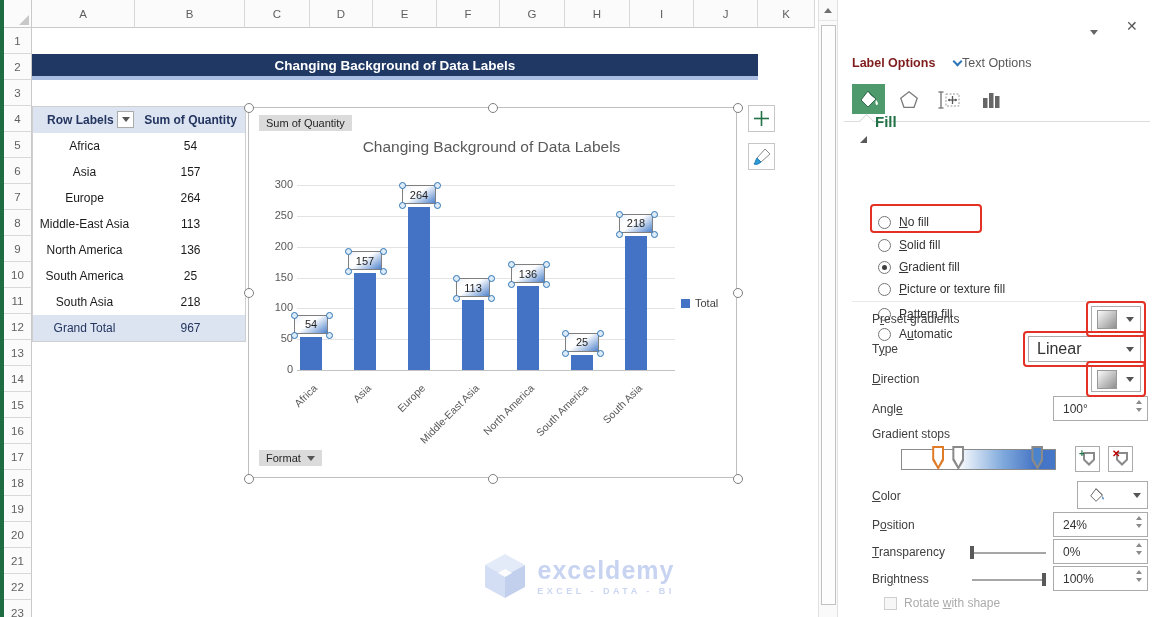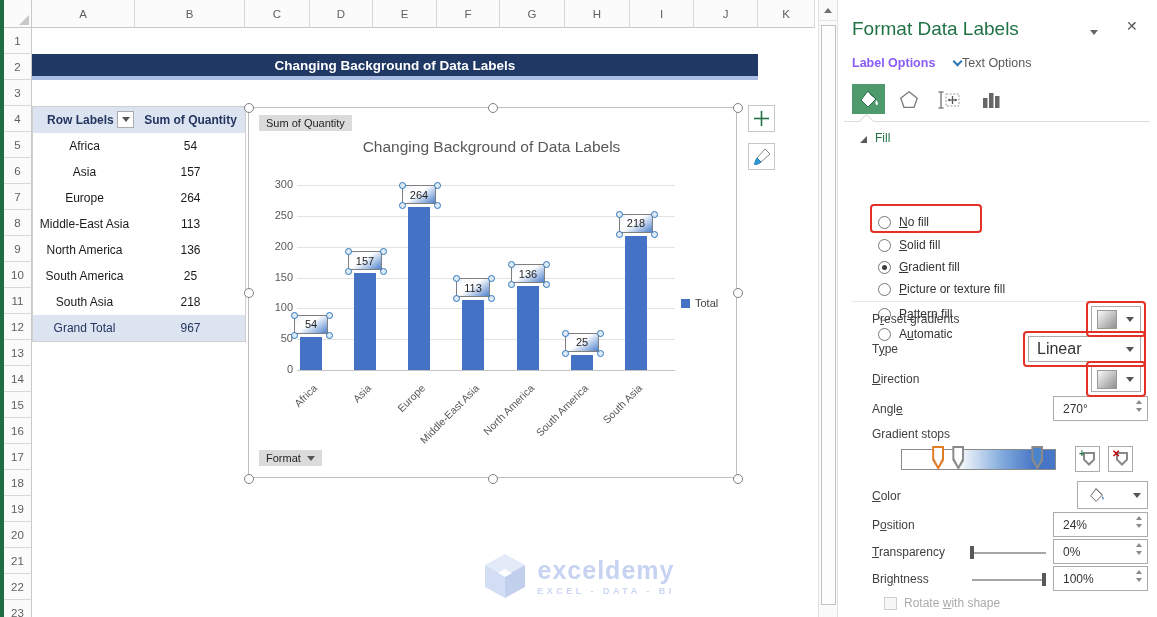--- a/index.html
+++ b/index.html
@@ -62,29 +62,29 @@
   .vscroll { position:absolute; left:818px; top:0; width:20px; height:617px; background:#FAFAFA; border-left:1px solid #E1E1E1; border-right:1px solid #E1E1E1; }
   .vs-up { height:21px; border-bottom:1px solid #E6E6E6; display:flex; align-items:center; justify-content:center; }
   .tri-up { width:0; height:0; border-left:4px solid transparent; border-right:4px solid transparent; border-bottom:5px solid #707070; }
   .vs-thumb { position:absolute; left:2px; top:25px; width:15px; height:580px; background:#FDFDFD; border:1px solid #C1C1C1; }
 
   
   .pane { position:absolute; left:838px; top:0; width:319px; height:617px; background:#fff; }
   .pane-title { position:absolute; left:14px; top:18px; font-size:19px; color:#217346; }
   .pane-caret { position:absolute; left:252px; top:30px; width:0; height:0; border-left:4px solid transparent; border-right:4px solid transparent; border-top:5px solid #666; }
   .pane-close { position:absolute; left:288px; top:18px; font-size:14px; color:#555; }
-  .tab1 { position:absolute; left:14px; top:56px; font-weight:bold; font-size:12.5px; color:#8b5cf6; display:flex; align-items:center; gap:19px; }
+  .tab1 { position:absolute; left:14px; top:56px; font-weight:bold; font-size:12.5px; color:#7f1d1d; display:flex; align-items:center; gap:19px; }
   .tab-chev { width:7px; height:7px; border-right:2px solid #2E75B6; border-bottom:2px solid #2E75B6; transform:rotate(45deg); margin-top:-4px; }
   .tab2 { position:absolute; left:124px; top:56px; font-size:12.5px; color:#595959; }
   .icon-tile { position:absolute; left:14px; top:84px; width:33px; height:30px; background:#4E9A6C; display:flex; align-items:center; justify-content:center; }
   .icon-plain { position:absolute; top:87px; width:26px; height:26px; display:flex; align-items:center; justify-content:center; }
   .pane-div { position:absolute; left:6px; top:121px; width:306px; height:1px; background:#DCDCDC; }
   .pane-notch { position:absolute; left:23px; top:116px; width:11px; height:11px; background:#fff; border-left:1px solid #DCDCDC; border-top:1px solid #DCDCDC; transform:rotate(45deg); }
   .sec-tri { position:absolute; left:22px; top:136px; width:0; height:0; border-left:7px solid transparent; border-bottom:7px solid #595959; }
-  .sec-label { position:absolute; left:37px; top:131px; font-weight:normal; font-size:12px; color:#217346; }
+  .sec-label { position:absolute; left:37px; top:113px; font-weight:bold; font-size:15px; color:#217346; }
 
   .radio-row { position:absolute; left:40px; display:flex; align-items:center; gap:8px; height:20px;margin-top:48px; }
   .radio { width:13px; height:13px; border:1px solid #767676; border-radius:50%; background:#fff; position:relative; flex:none; }
   .radio.sel::after { content:""; position:absolute; left:3px; top:3px; width:5px; height:5px; border-radius:50%; background:#3F3F3F; }
   .radio-lbl { font-size:12px; color:#333; white-space:nowrap; }
   .redbox { position:absolute; border:2.5px solid #E33125; border-radius:4px; z-index:5; }
   .pane-div2 { position:absolute; left:14px; top:301px; width:292px; height:1px; background:#E8E8E8; }
 
   .ctl-lbl { position:absolute; left:34px; font-size:12px; color:#404040; white-space:nowrap; }
   .drop-btn { position:absolute; background:#fff; border:1px solid #ABABAB; display:flex; align-items:center; }
@@ -304,21 +304,20 @@
 </div>
 
 <div class="vscroll">
   <div class="vs-up">
       <div class="tri-up"></div>
     </div>
   <div class="vs-thumb"></div>
 </div>
 
 <div class="pane">
-  <div class="pane-title">Format Data Labels</div>
   <div class="pane-caret"></div>
   <div class="pane-close">✕</div>
 
   <div class="tab1">
     <span>Label Options</span>
     <div class="tab-chev"></div>
   </div>
   <div class="tab2">Text Options</div>
 
   <div class="icon-tile">
@@ -403,21 +402,21 @@
 
   <div class="ctl-lbl" style="top:372px;"><u>D</u>irection</div>
   <div class="drop-btn" style="left:253px;top:366px;width:50px;height:26px;">
     <div class="swatch"></div>
     <div class="drop-caret"></div>
   </div>
   <div class="redbox" style="left:248px;top:361px;width:60px;height:36px;"></div>
 
   <div class="ctl-lbl" style="top:402px;">Angl<u>e</u></div>
   <div class="spinbox" style="left:215px;top:396px;width:95px;height:25px;">
-    <span class="spin-val">270°</span>
+    <span class="spin-val">100°</span>
     <div class="spin-arrows">
         <div class="sp-up"></div>
         <div class="sp-dn"></div>
       </div>
   </div>
 
   <div class="ctl-lbl" style="top:427px;">Gradient stops</div>
   <div class="stops-bar"></div>
   <div id="stops">
       <div class="stop sel" style="left: 94.2px;">

